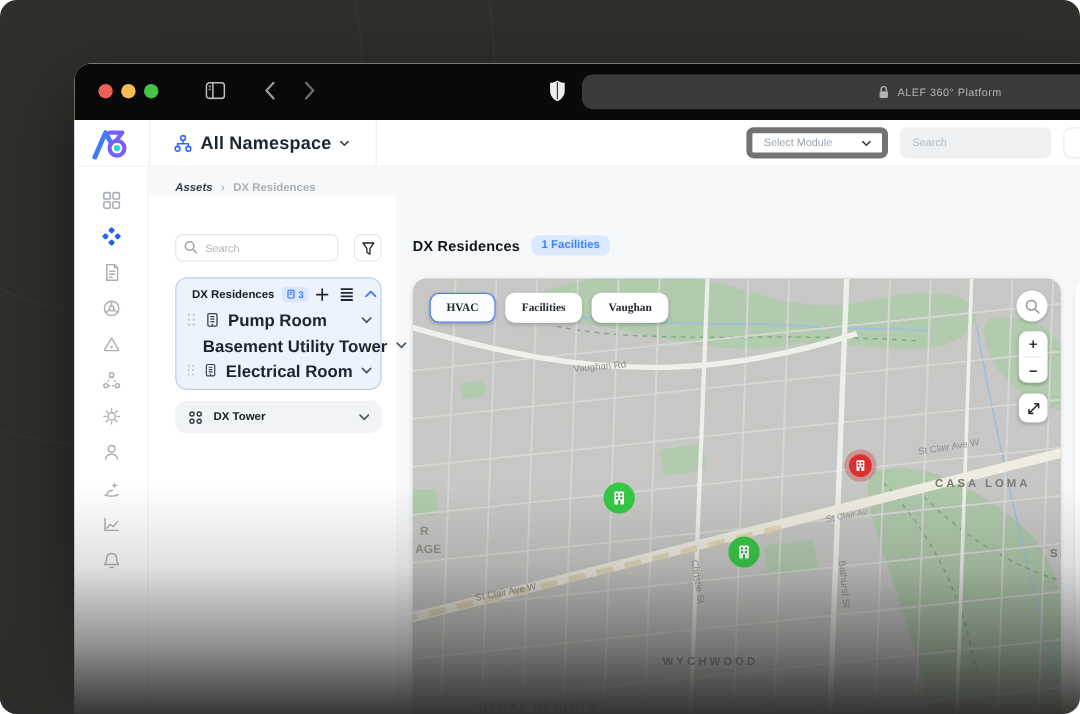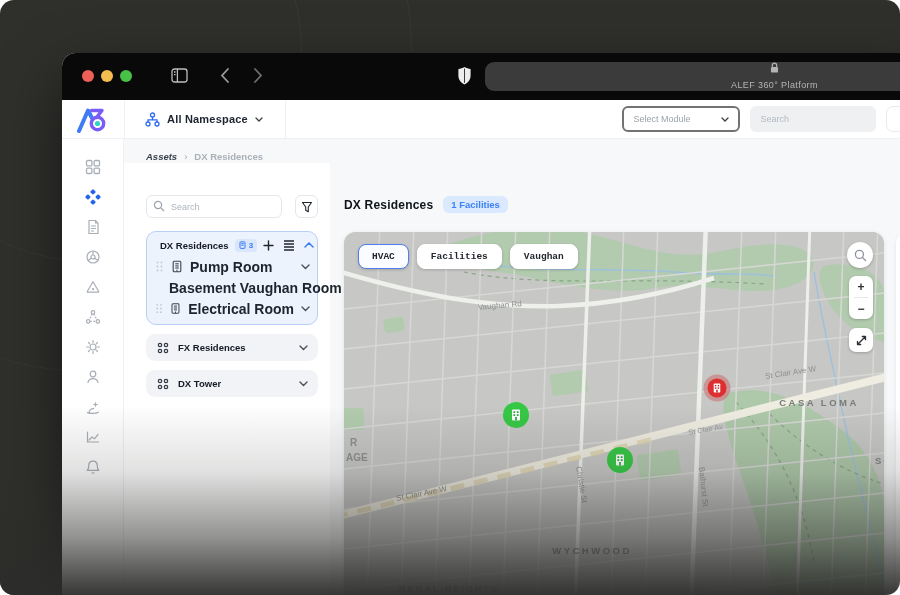--- a/index.html
+++ b/index.html
@@ -11,30 +11,30 @@
 
   
   .window{position:absolute;left:62px;top:53px;width:860px;height:600px;border-radius:14px 0 0 0;overflow:hidden;
           background:#fff;box-shadow:0 24px 60px rgba(0,0,0,.5);}
   .titlebar{height:47px;background:#090909;position:relative;}
   .tl{position:absolute;top:17px;width:12px;height:12px;border-radius:50%;}
   .tl.red{left:20px;background:#ee5f57;} .tl.yel{left:39px;background:#f5bd4f;} .tl.grn{left:58px;background:#47c247;}
   .tbico{position:absolute;color:#a9a9a9;}
   .addressbar{position:absolute;left:423px;top:9px;width:500px;height:29px;background:#3b3b3b;border-radius:9px;}
   .addr-inner{position:absolute;left:246px;top:0;height:29px;display:flex;align-items:center;gap:6px;
-              color:#b4b4b4;font-size:9px;letter-spacing:.4px;flex-direction:column;}
+              color:#b4b4b4;font-size:9px;letter-spacing:.4px;}
 
   
   .app{height:553px;display:flex;flex-direction:column;background:#fff;}
   .app-header{flex:0 0 38px;display:flex;align-items:center;border-bottom:1px solid #eef0f3;background:#fff;}
   .logo-cell{width:62px;height:100%;display:flex;align-items:center;justify-content:center;border-right:1px solid #eef0f3;}
   .ns-block{display:flex;align-items:center;gap:7px;padding:0 22px 0 20px;height:100%;border-right:1px solid #eef0f3;cursor:pointer;}
-  .ns-label{font-size:11px;font-weight:700;color:#1c2530;letter-spacing:.2px;}
+  .ns-label{font-size:15px;font-weight:700;color:#1c2530;letter-spacing:.2px;}
   .hdr-right{margin-left:auto;display:flex;align-items:center;gap:10px;height:100%;}
-  .select-module{width:118px;height:26px;border:2px solid #737373;border-radius:6px;display:flex;align-items:center;
+  .select-module{width:118px;height:26px;border:5px solid #737373;border-radius:6px;display:flex;align-items:center;
                  justify-content:space-between;padding:0 9px;font-size:9px;color:#9aa2ab;background:#fff;box-sizing:border-box;}
   .hdr-search{width:126px;height:26px;background:#eef0f2;border:none;border-radius:6px;font-size:9px;padding:0 10px;
               color:#555;box-sizing:border-box;font-family:inherit;}
   .hdr-search::placeholder{color:#b3bac2;}
   .aed-btn{height:26px;border:1px solid #e8eaed;border-radius:7px;background:#fff;font-size:9.5px;color:#6d7480;
            padding:0 15px;margin-right:-16px;font-family:inherit;}
 
   .app-body{flex:1;display:flex;min-height:0;}
   .iconbar{width:62px;flex:0 0 62px;border-right:1px solid #eef0f3;background:#fff;display:flex;flex-direction:column;
            align-items:center;padding-top:13px;box-sizing:border-box;}
@@ -73,21 +73,21 @@
   .title-row{display:flex;align-items:center;gap:10px;height:15px;}
   .page-title{font-size:12px;font-weight:800;color:#10141a;letter-spacing:.2px;}
   .fac-badge{background:#dbe9fe;color:#3b82f6;font-size:9.5px;font-weight:700;border-radius:6px;padding:3px 8px;}
   .map-row{display:flex;align-items:flex-start;margin-top:20px;}
   .map-card{width:540px;height:392px;border-radius:12px;position:relative;overflow:hidden;flex:0 0 540px;
             box-shadow:0 1px 4px rgba(16,24,40,.10);background:#c7c8c5;}
   .edge-card{margin-left:12px;width:40px;height:392px;background:#fff;border-radius:12px;box-shadow:0 1px 4px rgba(16,24,40,.08);}
   .basemap{position:absolute;left:0;top:0;}
   .map-filters{position:absolute;top:12px;left:14px;display:flex;gap:8px;}
   .mf-btn{height:25px;padding:0 13px;border-radius:8px;background:#fff;border:1px solid #fff;
-          box-shadow:0 1px 3px rgba(0,0,0,.18);font-size:9.5px;font-weight:600;color:#23272e;font-family:Liberation Mono, monospace;cursor:pointer;}
+          box-shadow:0 1px 3px rgba(0,0,0,.18);font-size:9.5px;font-weight:600;color:#23272e;font-family:Liberation Serif, serif;cursor:pointer;}
   .mf-btn.active{border:1.5px solid #4f7df2;background:#fafcff;}
   .map-search{position:absolute;top:10px;right:11px;width:26px;height:26px;border-radius:50%;background:#fff;
               box-shadow:0 1px 3px rgba(0,0,0,.22);display:flex;align-items:center;justify-content:center;border:none;padding:0;}
   .zoom-ctl{position:absolute;top:44px;right:11px;width:24px;background:#fff;border-radius:7px;
             box-shadow:0 1px 3px rgba(0,0,0,.22);display:flex;flex-direction:column;align-items:center;}
   .zoom-btn{width:24px;height:21px;font-size:12px;font-weight:700;color:#2c2f33;display:flex;align-items:center;
             justify-content:center;background:none;border:none;padding:0;font-family:inherit;}
   .zoom-div{width:14px;height:1px;background:#e7e7e7;}
   .expand-btn{position:absolute;top:96px;right:11px;width:24px;height:24px;border-radius:7px;background:#fff;
               box-shadow:0 1px 3px rgba(0,0,0,.22);display:flex;align-items:center;justify-content:center;border:none;padding:0;}
@@ -367,21 +367,21 @@
                         <circle cx="6.5" cy="10.5" r="1"></circle>
                       </g>
                     </svg>
                   <svg width="12" height="13" viewBox="0 0 12 13" fill="none" stroke="#3d4450" stroke-width="1.1">
                       <rect x="2.2" y="1.3" width="7.6" height="10.4" rx="1"></rect>
                       <line x1="4.3" y1="3.8" x2="7.7" y2="3.8"></line>
                       <line x1="4.3" y1="5.9" x2="7.7" y2="5.9"></line>
                       <line x1="4.3" y1="8" x2="7.7" y2="8"></line>
                       <line x1="6" y1="9.8" x2="6" y2="11.7"></line>
                     </svg>
-                  <span class="t-label">Basement Vaughan Room</span>
+                  <span class="t-label">Basement Utility Tower</span>
                   <span class="t-chev">
                       <svg width="9" height="6" viewBox="0 0 9 6" fill="none" stroke="#4b525c" stroke-width="1.4" stroke-linecap="round">
                         <path d="M1 1 L4.5 4.5 L8 1"></path>
                       </svg>
                     </span>
                 </div>
                 <div class="t-row">
                   <svg width="9" height="13" viewBox="0 0 9 13">
                       <g fill="#c3c9d2">
                         <circle cx="2.5" cy="2.5" r="1"></circle>
@@ -401,34 +401,20 @@
                     </svg>
                   <span class="t-label">Electrical Room</span>
                   <span class="t-chev">
                       <svg width="9" height="6" viewBox="0 0 9 6" fill="none" stroke="#4b525c" stroke-width="1.4" stroke-linecap="round">
                         <path d="M1 1 L4.5 4.5 L8 1"></path>
                       </svg>
                     </span>
                 </div>
               </div>
 
-              <div class="group-closed">
-                <svg width="14" height="14" viewBox="0 0 14 14" fill="none" stroke="#343b46" stroke-width="1.2">
-                    <circle cx="4" cy="4" r="1.7"></circle>
-                    <circle cx="10" cy="4" r="1.7"></circle>
-                    <circle cx="4" cy="10" r="1.7"></circle>
-                    <circle cx="10" cy="10" r="1.7"></circle>
-                  </svg>
-                <span class="g-name">FX Residences</span>
-                <span class="t-chev">
-                    <svg width="9" height="6" viewBox="0 0 9 6" fill="none" stroke="#4b525c" stroke-width="1.4" stroke-linecap="round">
-                      <path d="M1 1 L4.5 4.5 L8 1"></path>
-                    </svg>
-                  </span>
-              </div>
               <div class="group-closed">
                 <svg width="14" height="14" viewBox="0 0 14 14" fill="none" stroke="#343b46" stroke-width="1.2">
                     <circle cx="4" cy="4" r="1.7"></circle>
                     <circle cx="10" cy="4" r="1.7"></circle>
                     <circle cx="4" cy="10" r="1.7"></circle>
                     <circle cx="10" cy="10" r="1.7"></circle>
                   </svg>
                 <span class="g-name">DX Tower</span>
                 <span class="t-chev">
                     <svg width="9" height="6" viewBox="0 0 9 6" fill="none" stroke="#4b525c" stroke-width="1.4" stroke-linecap="round">

